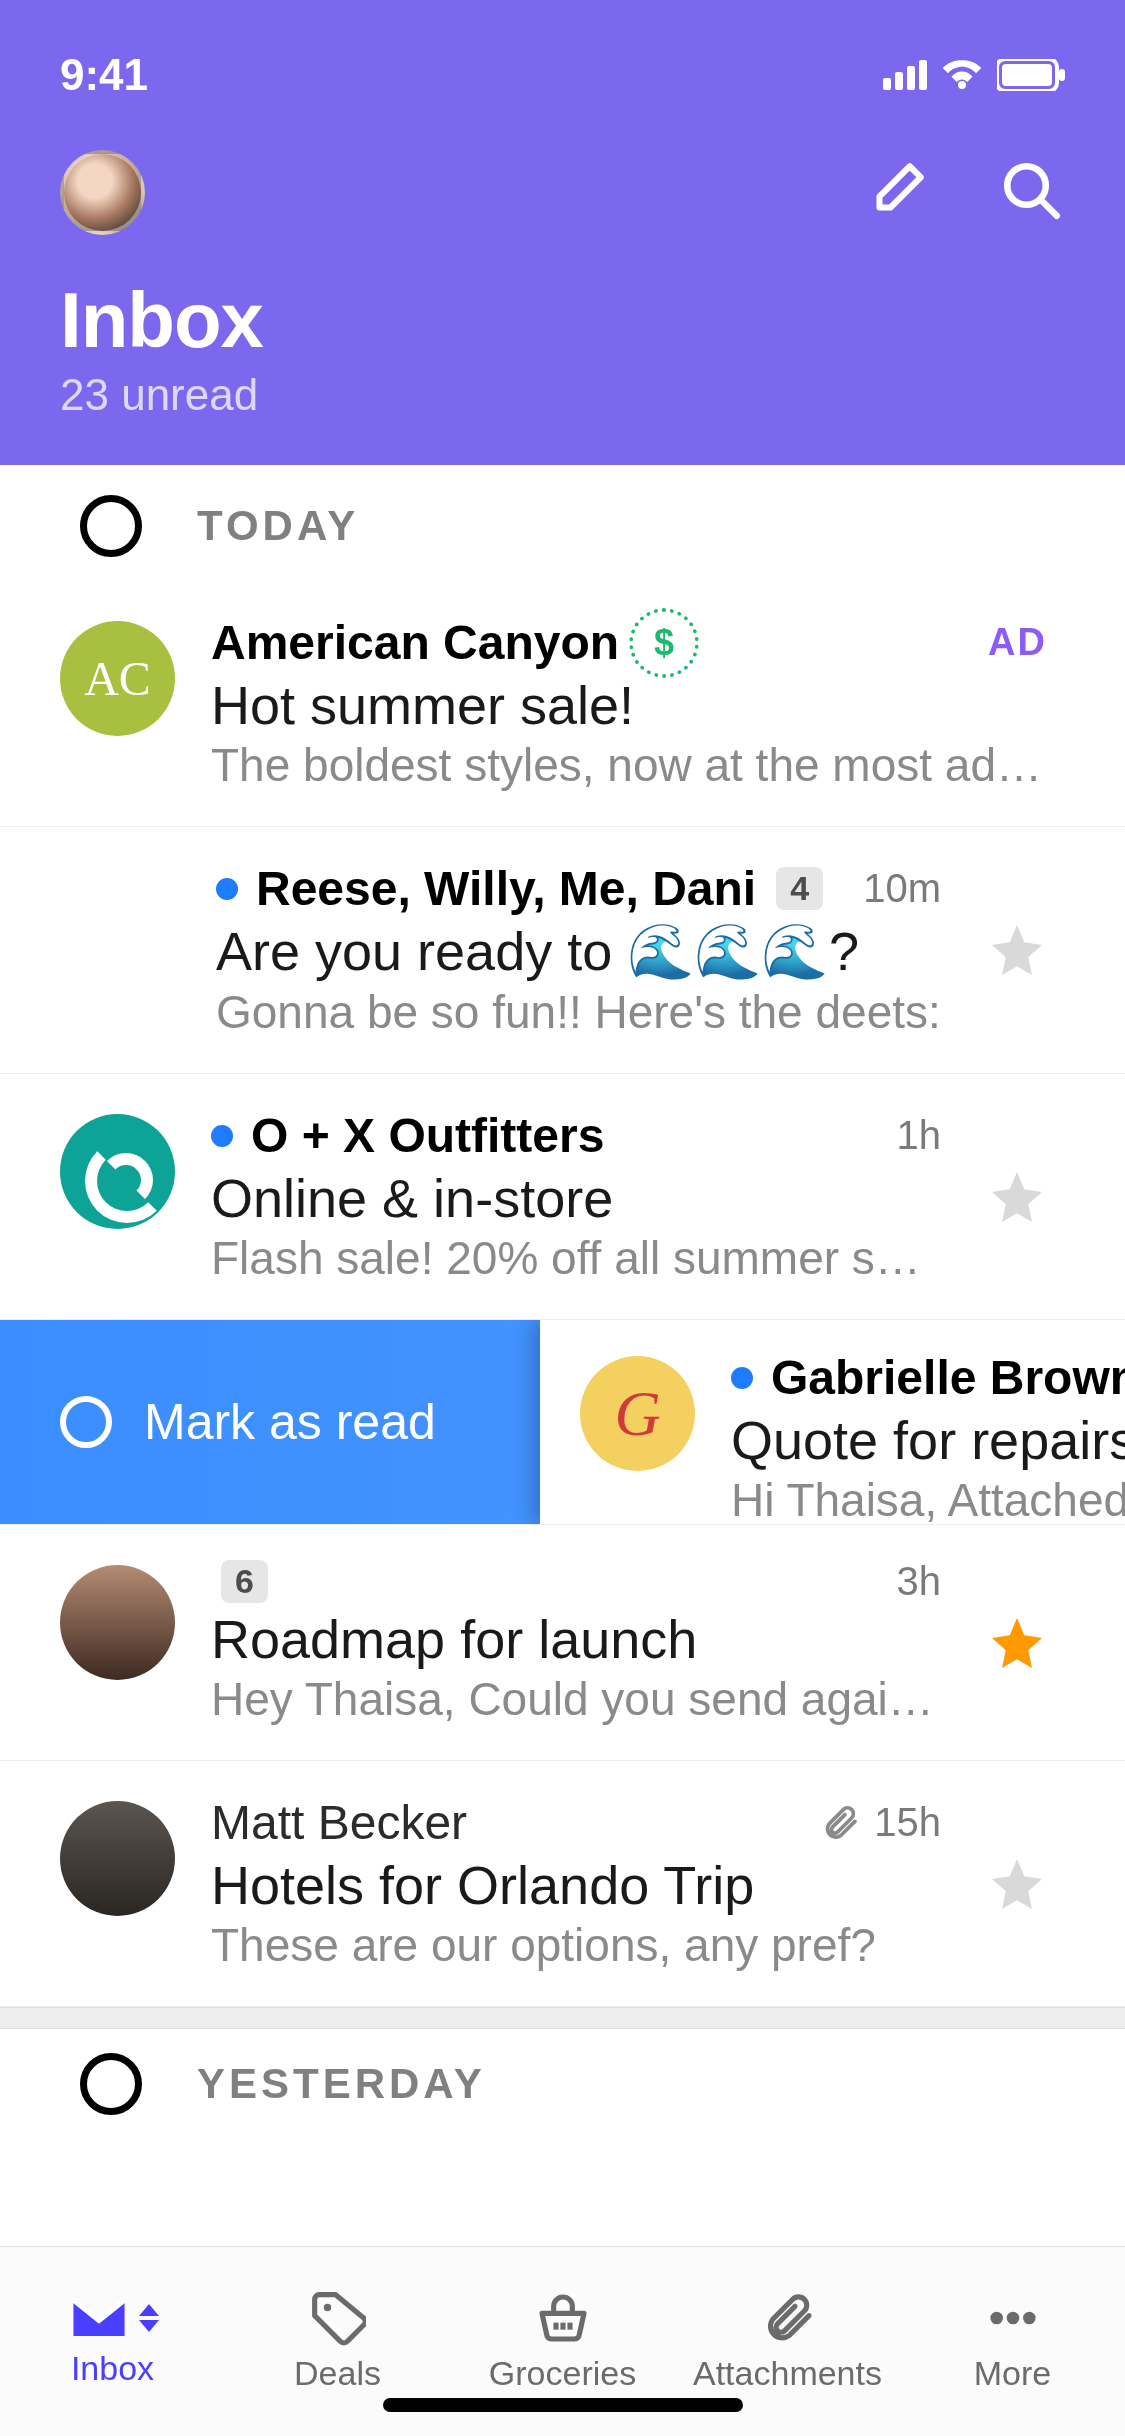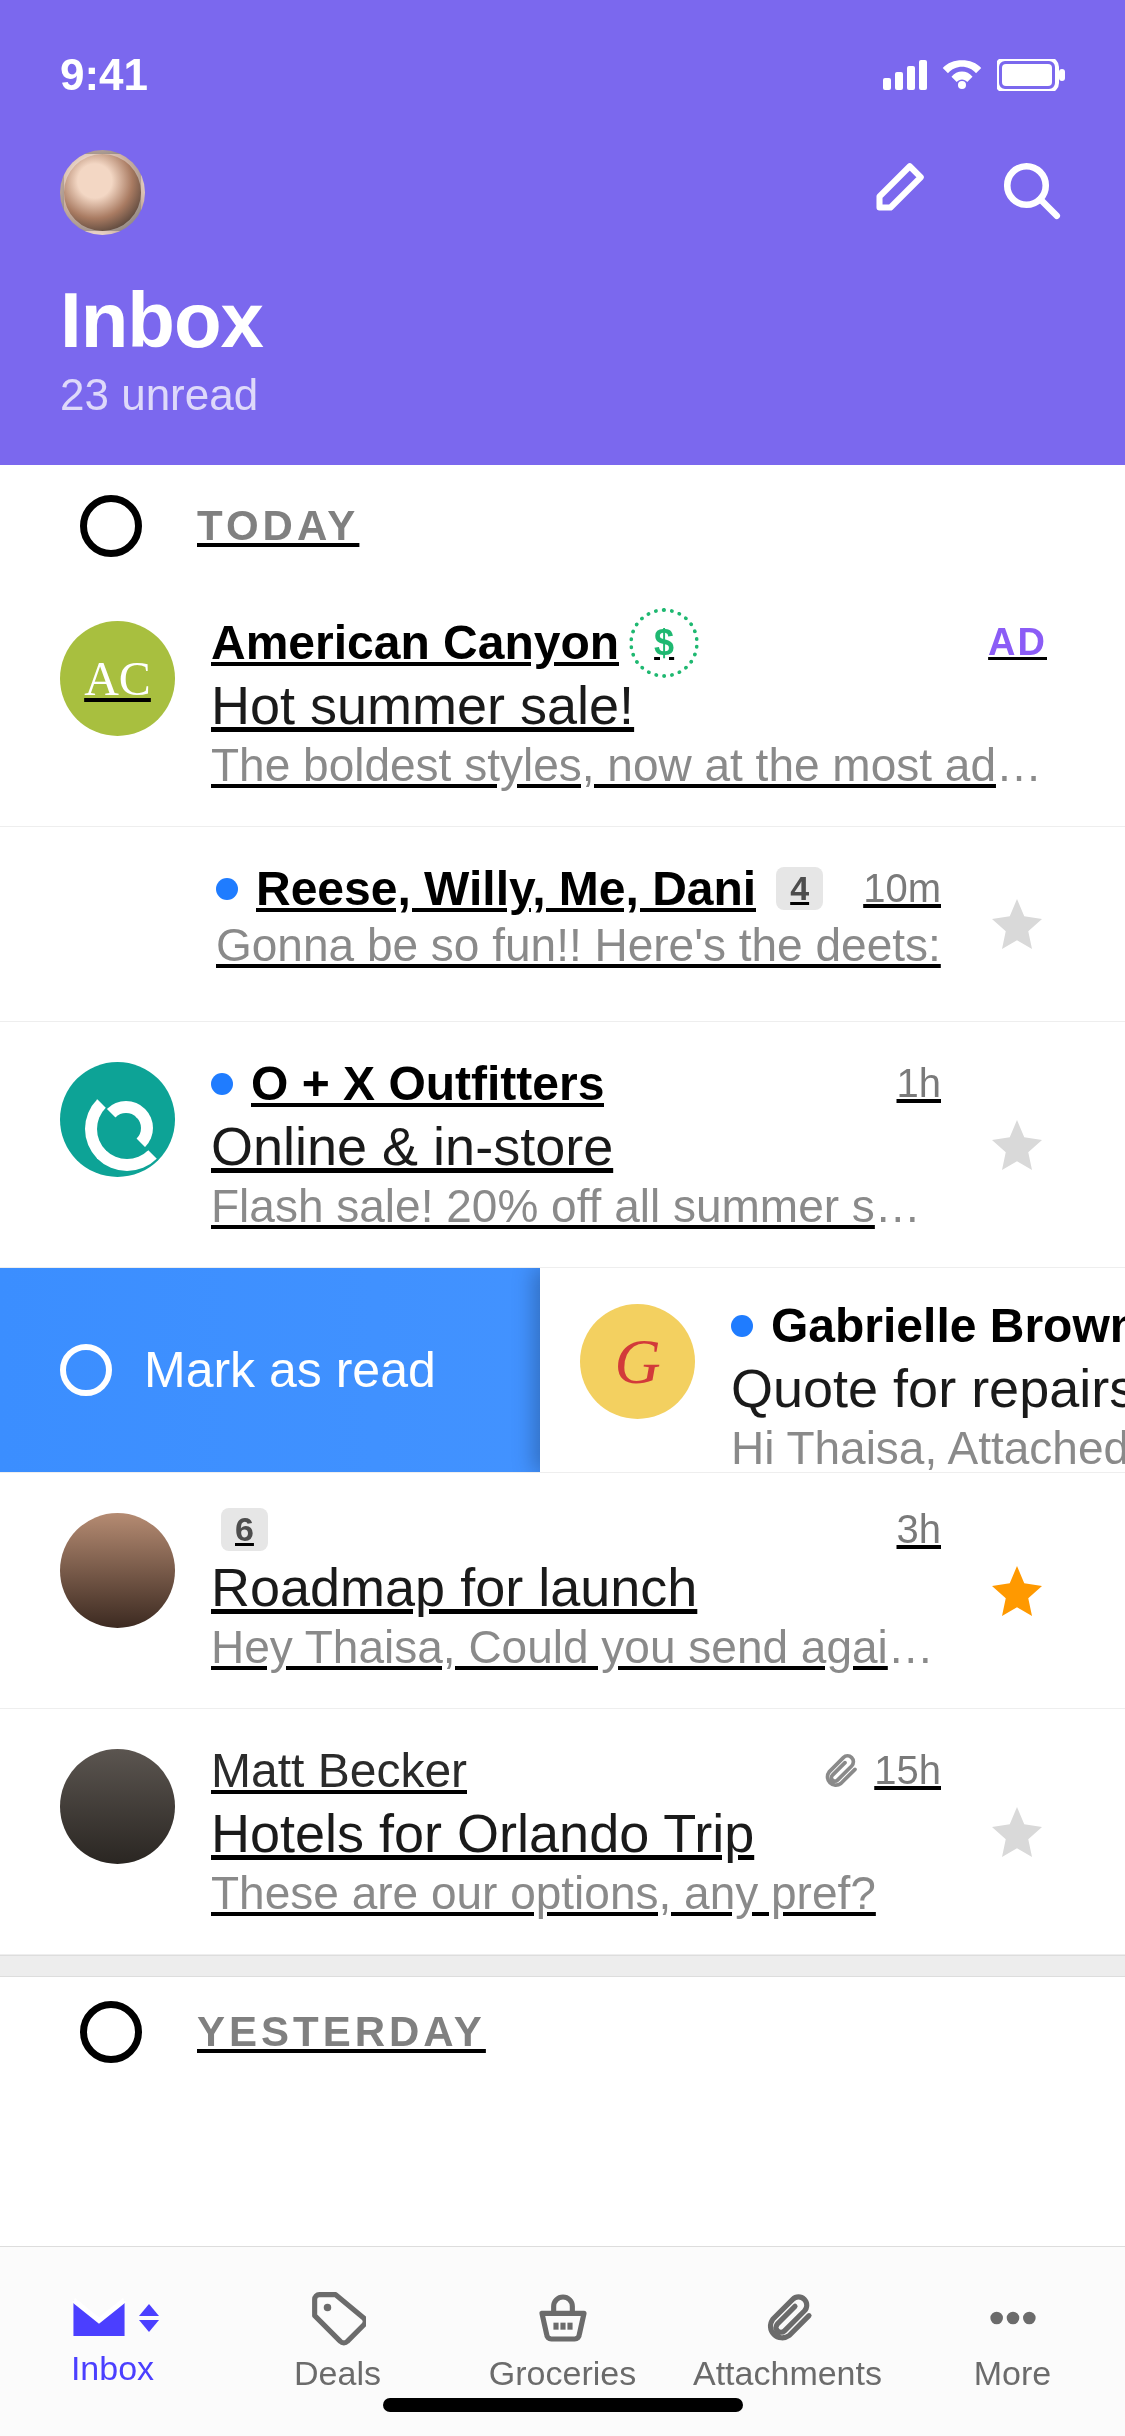--- a/index.html
+++ b/index.html
@@ -18,21 +18,21 @@
 .header-row { display: flex; align-items: center; justify-content: space-between; padding: 40px 60px 10px; }
 .avatar-btn { width: 85px; height: 85px; border-radius: 50%; background: radial-gradient(circle at 40% 35%, #f3d7c4 25%, #a97b62 55%, #463a33 85%); border: 4px solid rgba(255,255,255,.4); }
 .header-actions { display: flex; gap: 70px; align-items: center; }
 .icon-btn svg { stroke: #fff; }
 
 .title-block { padding: 30px 60px 45px; }
 .title { font-size: 78px; font-weight: 800; letter-spacing: -1px; }
 .subtitle { font-size: 44px; font-weight: 500; opacity: .75; margin-top: 4px; }
 
 
-.list { flex: 1; background: #fff; overflow: hidden; text-decoration: underline; }
+.list { flex: 1; background: #fff; overflow: hidden; }
 .section-header { display: flex; align-items: center; gap: 55px; padding: 30px 40px 24px 80px; }
 .select-ring { width: 62px; height: 62px; border-radius: 50%; border: 7px solid #000; }
 .section-label { font-size: 42px; font-weight: 700; color: #808080; letter-spacing: 4px; }
 
 .email { display: flex; padding: 34px 78px 34px 60px; border-bottom: 1px solid #eee; gap: 36px; align-items: flex-start; }
 .avatar { width: 115px; height: 115px; border-radius: 50%; flex-shrink: 0; background: #ccc; display:flex; align-items:center; justify-content:center; margin-top:6px; }
 .av-ac { background: #a8bf3f; color:#fff; font-family: Georgia, serif; font-size:48px; }
 .av-grid { background:none; display:grid; grid-template-columns:1fr 1fr; grid-template-rows:1fr 1fr; gap:4px; width:120px; height:120px; }
 .av-grid span { border-radius:50%; background:#8a98a8; }
 .av-grid span:nth-child(1){background:linear-gradient(#d9b9a3,#7e6456)}
@@ -167,20 +167,21 @@
           <span></span>
           <span></span>
         </div>
       <div class="email-body">
         <div class="line1">
           <span class="unread-dot"></span>
           <span class="sender">Reese, Willy, Me, Dani</span>
           <span class="count-badge">4</span>
           <span class="meta">10m</span>
         </div>
+        <div class="subject">Are you ready to  🌊🌊🌊?</div>
         <div class="preview">Gonna be so fun!! Here's the deets:</div>
       </div>
       <svg class="star" viewBox="0 0 24 24">
           <path d="M12 2l2.9 6.9L22 10l-5.5 4.9L18 22l-6-3.5L6 22l1.5-7.1L2 10l7.1-1.1z"></path>
         </svg>
     </div>
 
     <div class="email">
       <div class="avatar av-ox"></div>
       <div class="email-body">

